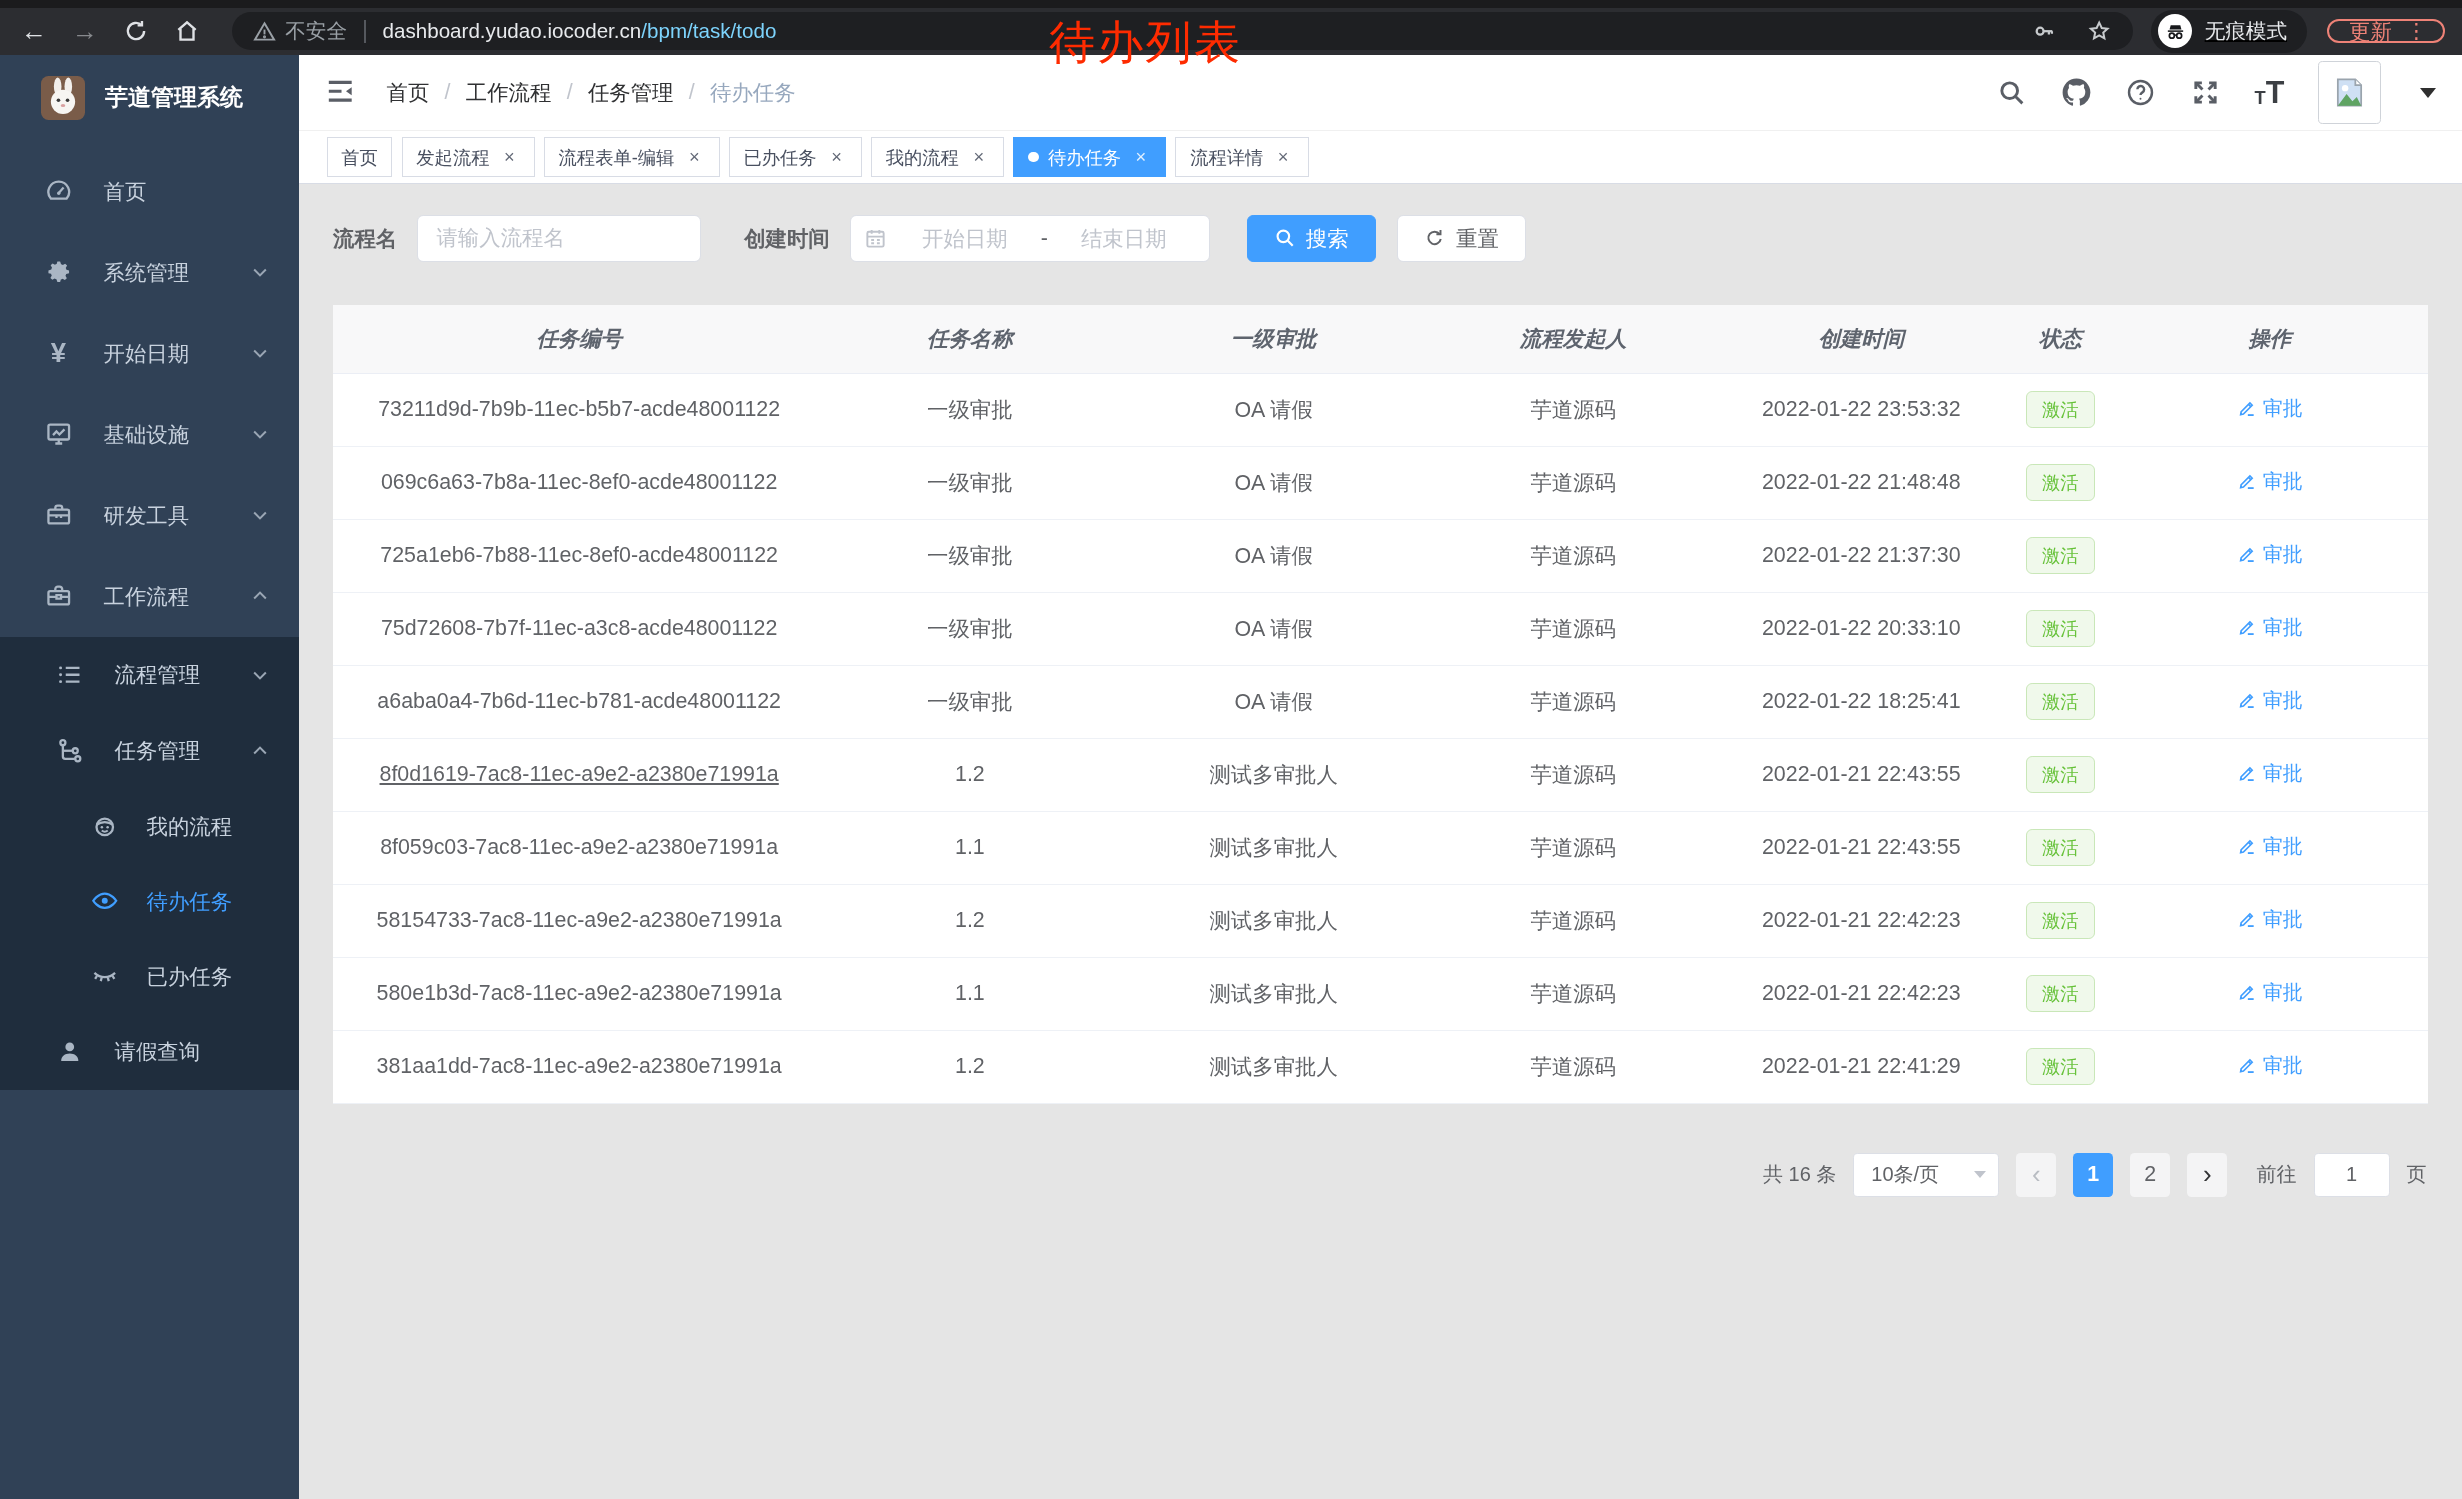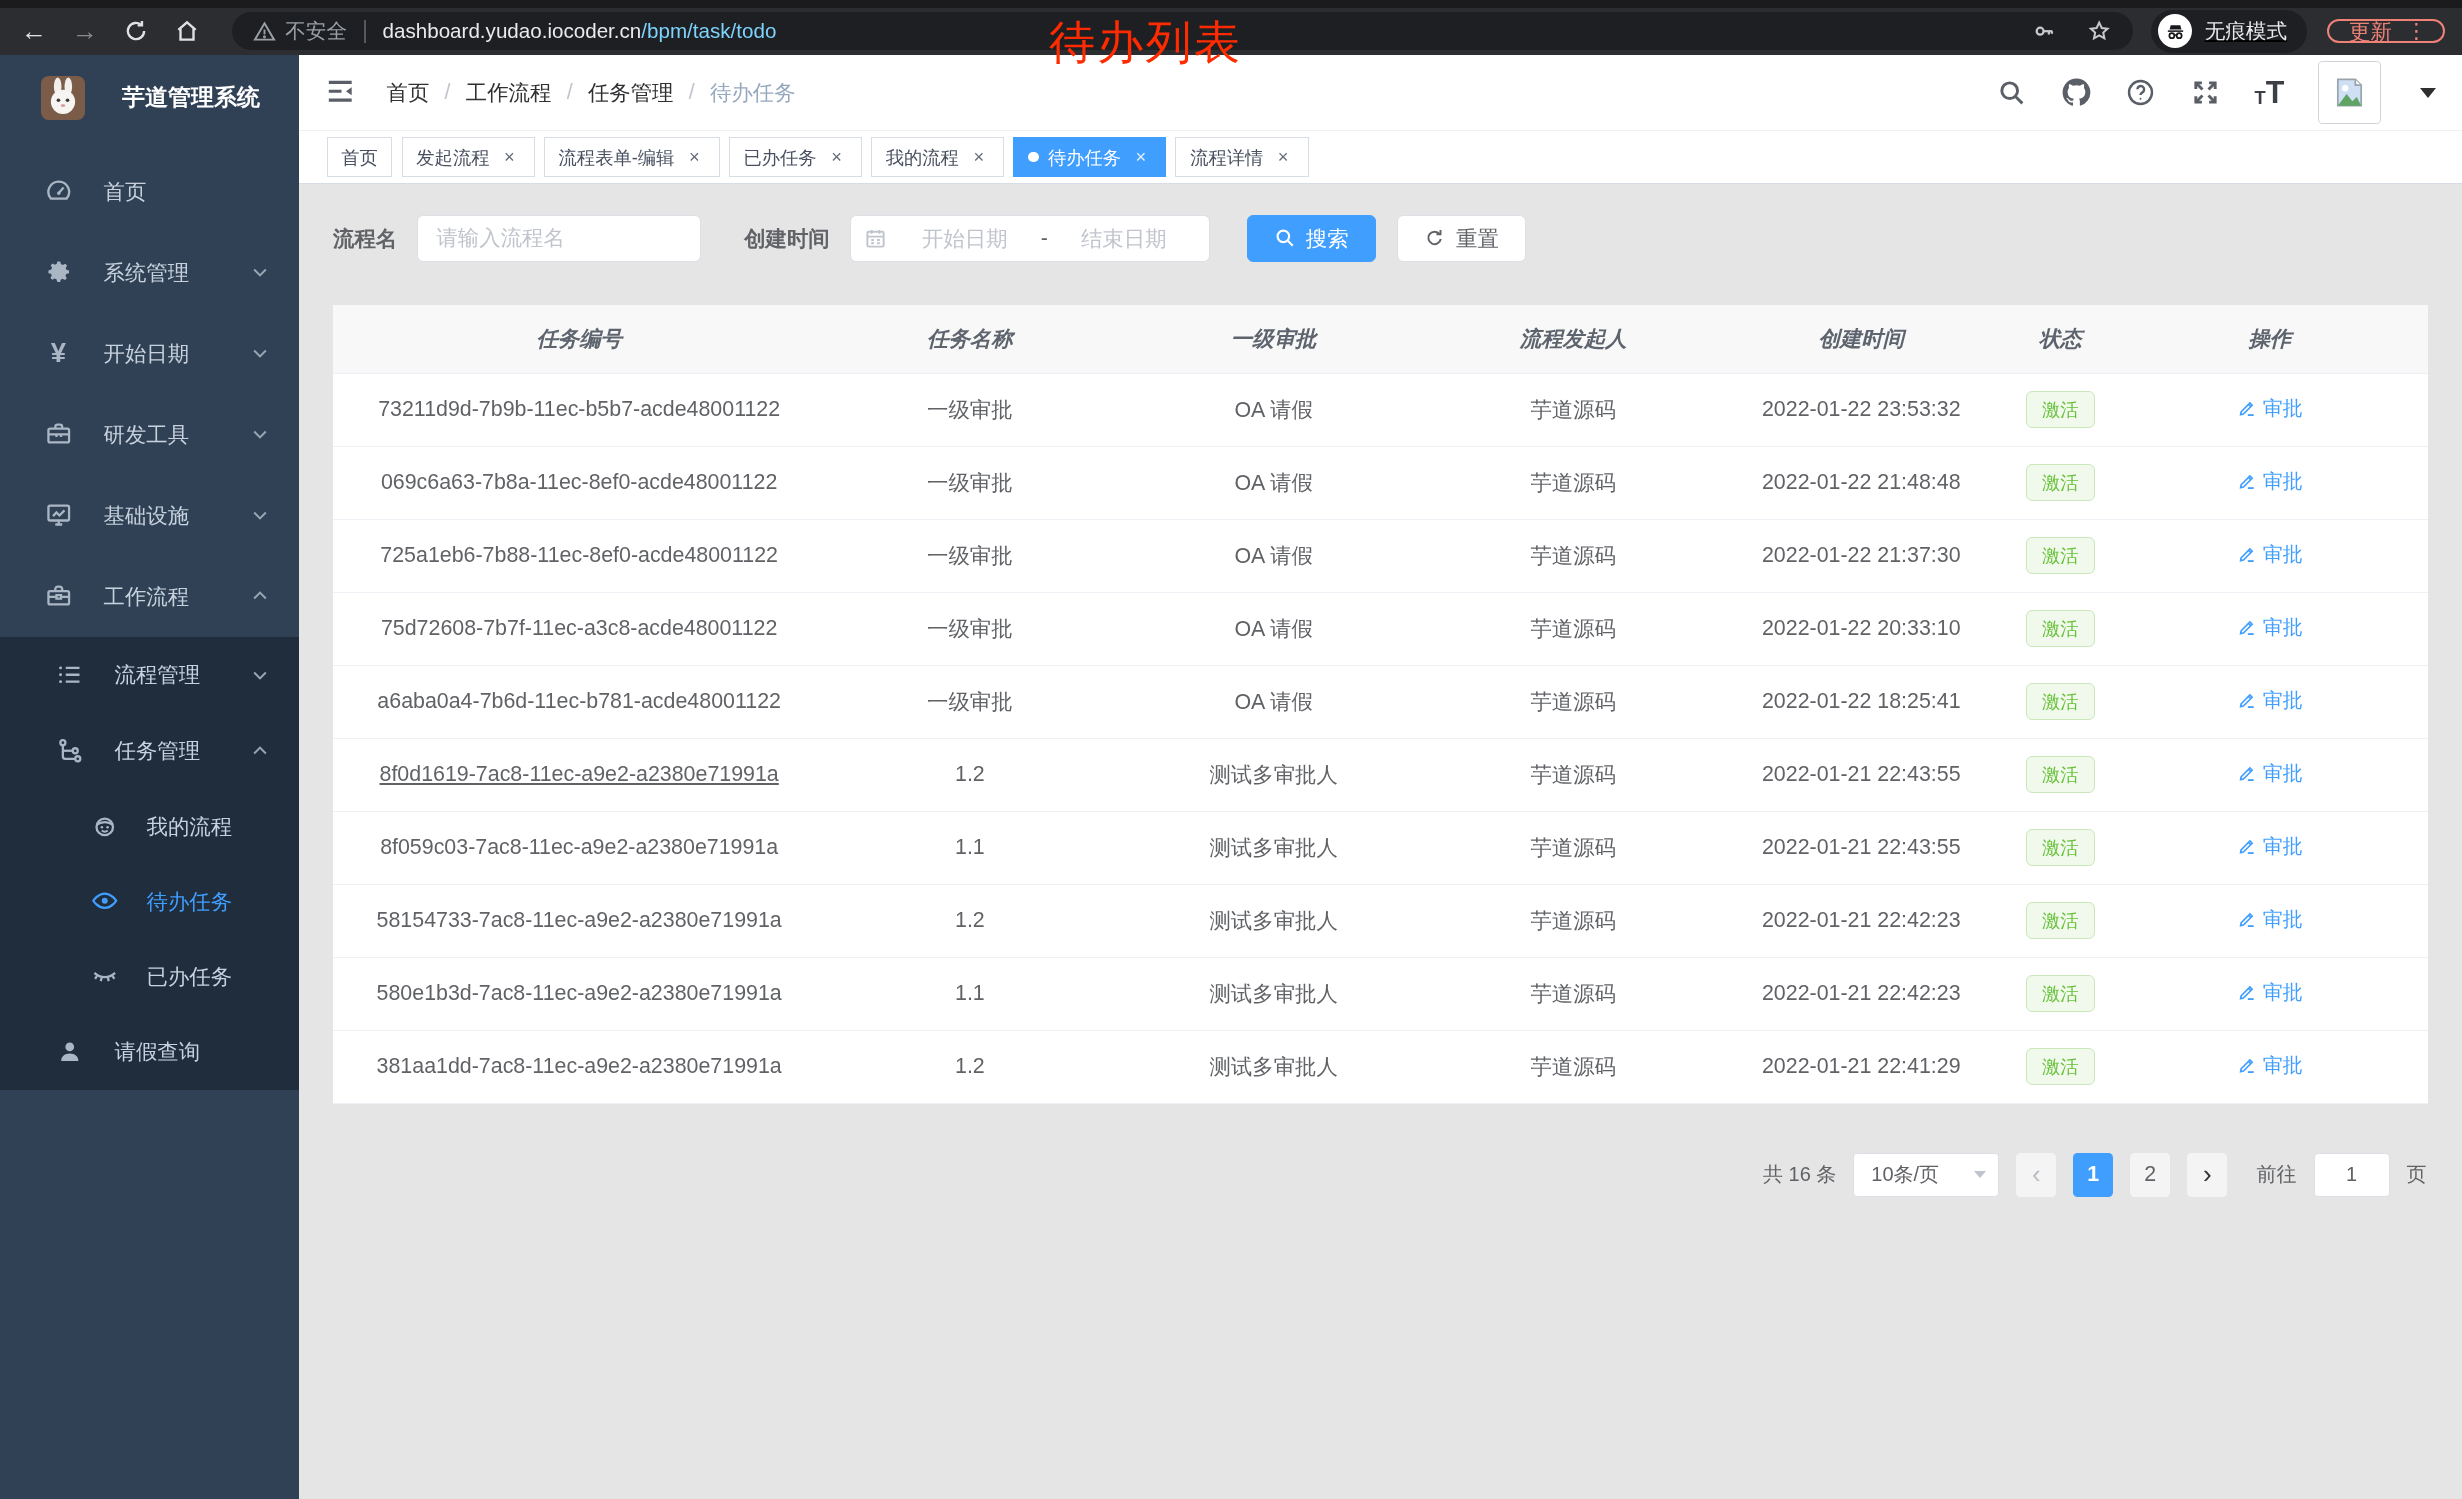--- a/index.html
+++ b/index.html
@@ -36,21 +36,21 @@
   .update-more { font-size:21.4px; margin-left:13.7px; letter-spacing:0.8px; }
 
   
   .app { position:absolute; top:55px; left:0; right:0; bottom:0; display:flex; }
   .sidebar { width:299px; background:#304156; flex:none; color:#bfcbd9; }
   .main { flex:1; min-width:0; display:flex; flex-direction:column; background:#fff; }
 
   
   .logo-row { height:85px; display:flex; align-items:center; padding-left:41px; }
   .logo-img { width:44px; height:44px; border-radius:7.6px; overflow:hidden; flex:none; }
-  .logo-title { color:#fff; font-size:23px; font-weight:700; margin-left:37px; white-space:nowrap; }
+  .logo-title { color:#fff; font-size:23px; font-weight:700; margin-left:20px; white-space:nowrap; }
   .menu { margin-top:10.7px; }
   .m-item { height:81px; display:flex; align-items:center; position:relative; padding-left:44px;
     font-size:21.4px; color:#c8d2de; cursor:pointer; }
   .m-item .ic { width:29px; height:29px; display:flex; align-items:center; justify-content:center;
     color:#aab6c4; flex:none; }
   .m-item .ic svg { width:27.5px; height:27.5px; }
   .m-item .lbl { margin-left:30.5px; }
   .chev { position:absolute; right:29px; width:20px; height:20px; color:#9aa6b4; }
   .chev svg { width:20px; height:20px; }
   .submenu { background:#1f2d3d; }
@@ -249,39 +249,39 @@
               <span class="yen-glyph">¥</span>
             </span>
             <span class="lbl">开始日期</span>
             <span class="chev"><svg viewBox="0 0 24 24" fill="none" stroke="currentColor" stroke-width="2.4">
                 <path d="M5 9l7 7 7-7"></path>
               </svg></span>
           </div>
           <div class="m-item">
             <span class="ic">
               <svg viewBox="0 0 24 24" fill="none" stroke="currentColor" stroke-width="2">
+                <rect x="3" y="4" width="18" height="13" rx="1.5"></rect>
+                <path d="M7 13.2l3-3.2 2.6 2.6 4.4-4.4"></path>
+                <path d="M9 20.5h6M12 17v3.5"></path>
+              </svg>
+            </span>
+            <span class="lbl">基础设施</span>
+            <span class="chev"><svg viewBox="0 0 24 24" fill="none" stroke="currentColor" stroke-width="2.4">
+                <path d="M5 9l7 7 7-7"></path>
+              </svg></span>
+          </div>
+          <div class="m-item">
+            <span class="ic">
+              <svg viewBox="0 0 24 24" fill="none" stroke="currentColor" stroke-width="2">
                 <rect x="3" y="7.5" width="18" height="12" rx="1.5"></rect>
                 <path d="M9 7.5V6a2 2 0 0 1 2-2h2a2 2 0 0 1 2 2v1.5M3 12.5h18"></path>
                 <path d="M10 12.5v2.4M14 12.5v2.4"></path>
               </svg>
             </span>
             <span class="lbl">研发工具</span>
-            <span class="chev"><svg viewBox="0 0 24 24" fill="none" stroke="currentColor" stroke-width="2.4">
-                <path d="M5 9l7 7 7-7"></path>
-              </svg></span>
-          </div>
-          <div class="m-item">
-            <span class="ic">
-              <svg viewBox="0 0 24 24" fill="none" stroke="currentColor" stroke-width="2">
-                <rect x="3" y="4" width="18" height="13" rx="1.5"></rect>
-                <path d="M7 13.2l3-3.2 2.6 2.6 4.4-4.4"></path>
-                <path d="M9 20.5h6M12 17v3.5"></path>
-              </svg>
-            </span>
-            <span class="lbl">基础设施</span>
             <span class="chev"><svg viewBox="0 0 24 24" fill="none" stroke="currentColor" stroke-width="2.4">
                 <path d="M5 9l7 7 7-7"></path>
               </svg></span>
           </div>
           <div class="m-item">
             <span class="ic">
               <svg viewBox="0 0 24 24" fill="none" stroke="currentColor" stroke-width="2">
                 <rect x="3" y="8" width="18" height="11.5" rx="1.5"></rect>
                 <path d="M9 8V6.2A2.2 2.2 0 0 1 11.2 4h1.6A2.2 2.2 0 0 1 15 6.2V8"></path>
                 <path d="M3 13h7M14 13h7M10 11.5h4v3h-4z"></path>

